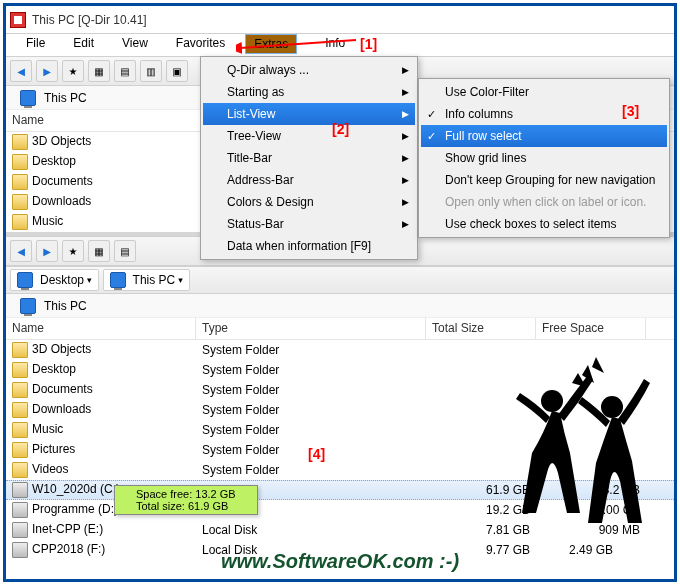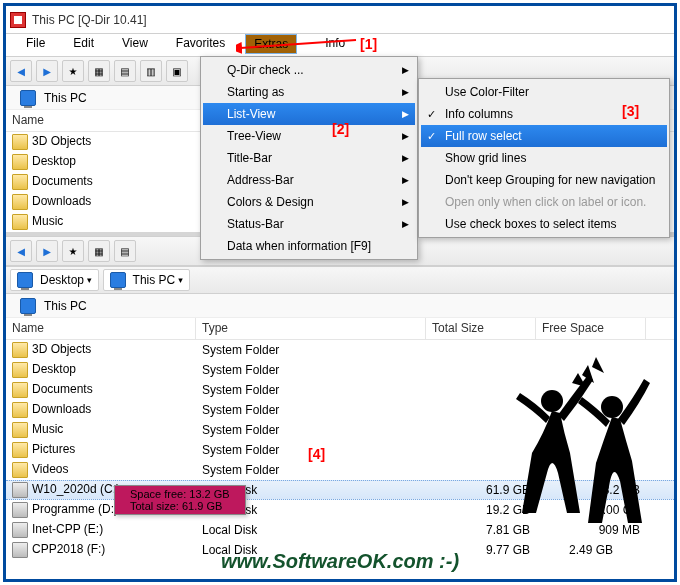--- a/index.html
+++ b/index.html
@@ -33,21 +33,21 @@
   .menu { position: absolute; background: #f0f0f0; border: 1px solid #a0a0a0; box-shadow: 2px 2px 6px rgba(0,0,0,.25); font-size: 12px; padding: 2px; z-index: 10; }
   .menu .mrow { display: flex; align-items: center; height: 22px; padding: 0 18px 0 24px; position: relative; cursor: pointer; white-space: nowrap; }
   .menu .mrow .arrow { position: absolute; right: 6px; font-size: 9px; }
   .menu .mrow.hl { background: linear-gradient(#2d89ef,#1e6fd6); color: #fff; }
   .menu .mrow.disabled { color: #999; }
   .menu .mrow .chk { position: absolute; left: 6px; font-size: 11px; }
   .annot { position: absolute; color: #f00; font-weight: bold; font-size: 14px; font-family: Arial; z-index: 30; }
   .arrowline { position: absolute; z-index: 29; }
   .dancers { position: absolute; right: 12px; bottom: 46px; width: 170px; height: 180px; z-index: 25; }
   .footer { position: absolute; bottom: 6px; left: 0; right: 0; text-align: center; font-size: 20px; font-weight: bold; color: #14532d; font-style: italic; }
-  .tooltip { position: absolute; background: #be185d; border: 1px solid #888; font-size: 11px; padding: 2px 15px; box-shadow: 2px 2px 4px rgba(0,0,0,.2); z-index: 20; }
+  .tooltip { position: absolute; background: #bef264; border: 1px solid #888; font-size: 11px; padding: 2px 21px; box-shadow: 2px 2px 4px rgba(0,0,0,.2); z-index: 20; }
   .pane-gap { height: 4px; background: #d6d6d6; }
 </style>
 </head>
 <body>
 
 <div class="frame">
 
   <div class="titlebar">
     <span class="appicon"></span>
     <span class="title">This PC  [Q-Dir 10.41]</span>
@@ -195,21 +195,21 @@
       <div class="row">
         <div class="cell" style="width:190px"><span class="icon16 drive"></span>CPP2018 (F:)</div>
         <div class="cell" style="width:230px">Local Disk</div>
         <div class="cell" style="width:110px;text-align:right">9.77 GB</div>
         <div class="cell" style="width:110px;text-align:center">2.49 GB</div>
       </div>
     </div>
 
   <div class="menu" style="left:194px; top:50px; width:218px;">
     <div class="mrow">
-        <span>Q-Dir check ...</span>
+        <span>Q-Dir always ...</span>
         <span class="arrow">▶</span>
       </div>
     <div class="mrow">
         <span>Starting as</span>
         <span class="arrow">▶</span>
       </div>
     <div class="mrow hl">
         <span>List-View</span>
         <span class="arrow">▶</span>
       </div>

